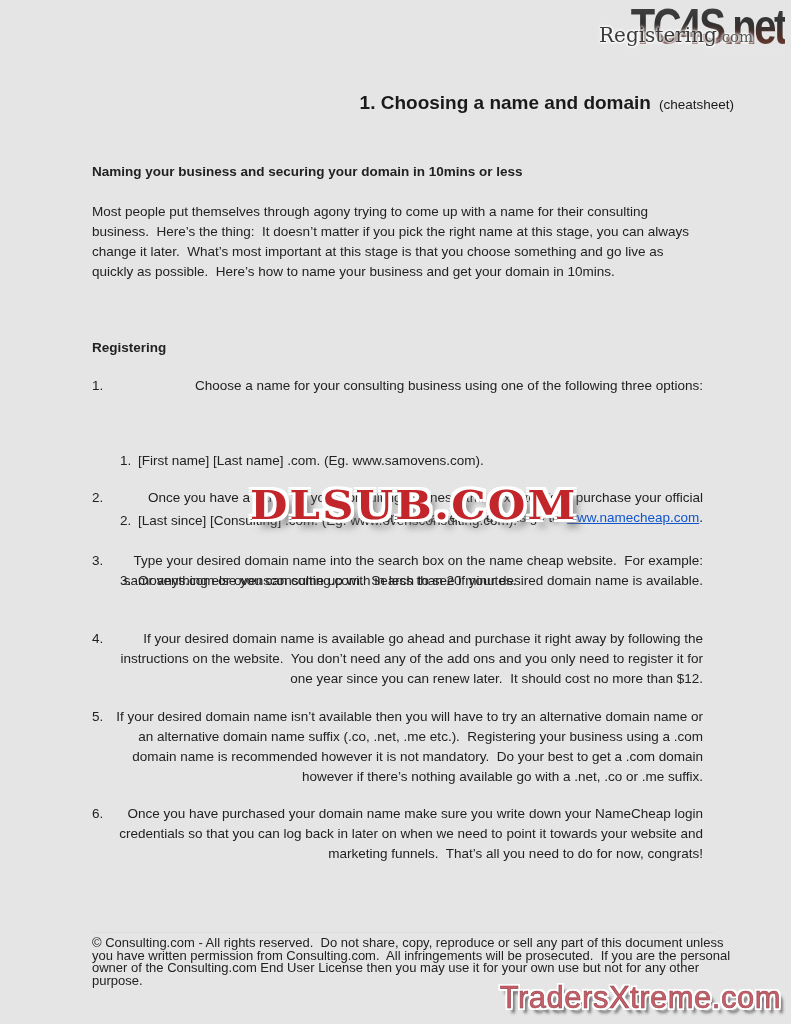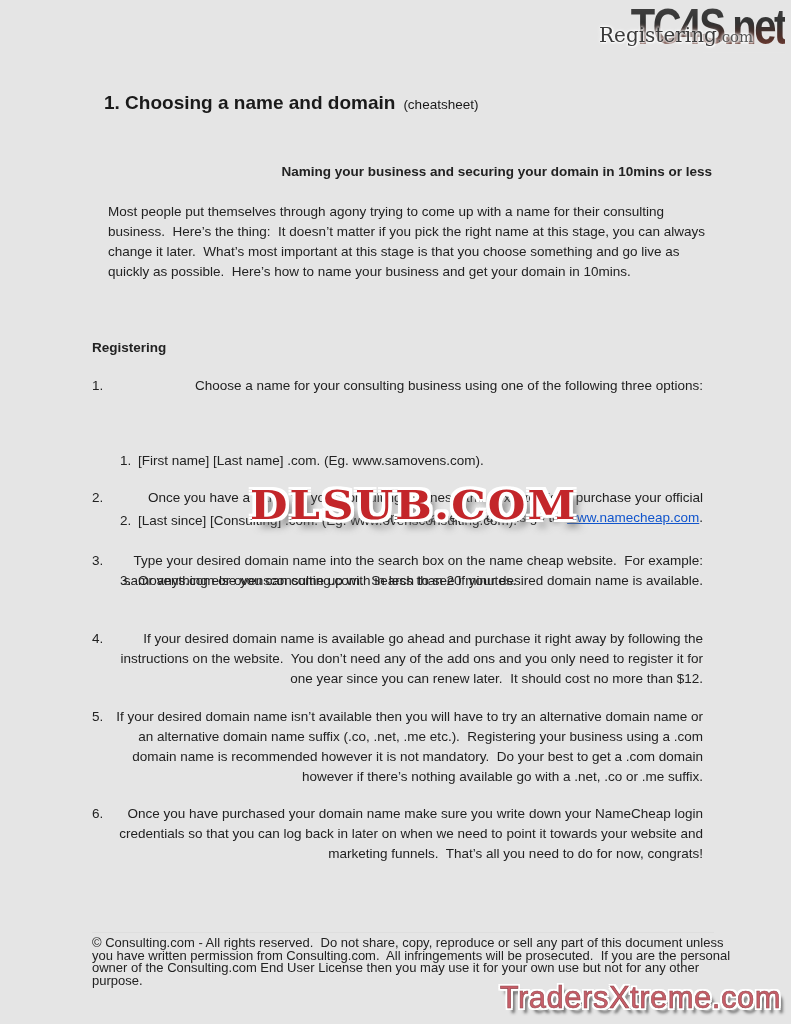--- a/index.html
+++ b/index.html
@@ -25,25 +25,25 @@
     font-family:"DejaVu Serif", serif; font-size:20px; color:#3b3b3b;
     text-shadow:0 0 3px #fff, 0 0 3px #fff, 0 0 5px #fff, 1px 1px 2px rgba(255,255,255,0.95);
     white-space:nowrap;
   }
   .logo-overlay .small { font-size:15px; color:#555; }
   .logo-underline { position:absolute; top:50px; right:0; width:82px; height:1px; background:#e6e6e6; }
 
   
   .txt { white-space:pre-wrap; font-size:13.5px; line-height:20px; color:#222; }
   .bold { font-weight:bold; }
-  .title-line { left:104px; top:92px; width:650px; white-space:nowrap; }
+  .title-line { left:84px; top:92px; width:650px; white-space:nowrap;text-align:right; }
   .title-main { font-weight:bold; font-size:19px; color:#1a1a1a; }
   .title-suffix { font-size:13.5px; color:#1a1a1a; margin-left:8px; }
-  .subheading { left:92px; top:162px; width:620px;text-align:right; }
-  .intro { left:92px; top:202px; width:608px;margin-left:16px; }
+  .subheading { left:92px; top:162px; width:620px; }
+  .intro { left:92px; top:202px; width:608px; }
   .instructions { left:92px; top:338px; width:300px; }
 
   .step { left:92px; display:flex; }
   .step .num { width:20px; flex:0 0 20px; }
   .step .step-text { width:591px;text-align:right; }
   .options { left:120px; }
   .option { display:flex; }
   .option .num { width:18px; flex:0 0 18px; }
   .option .opt-text { width:560px; }
 

